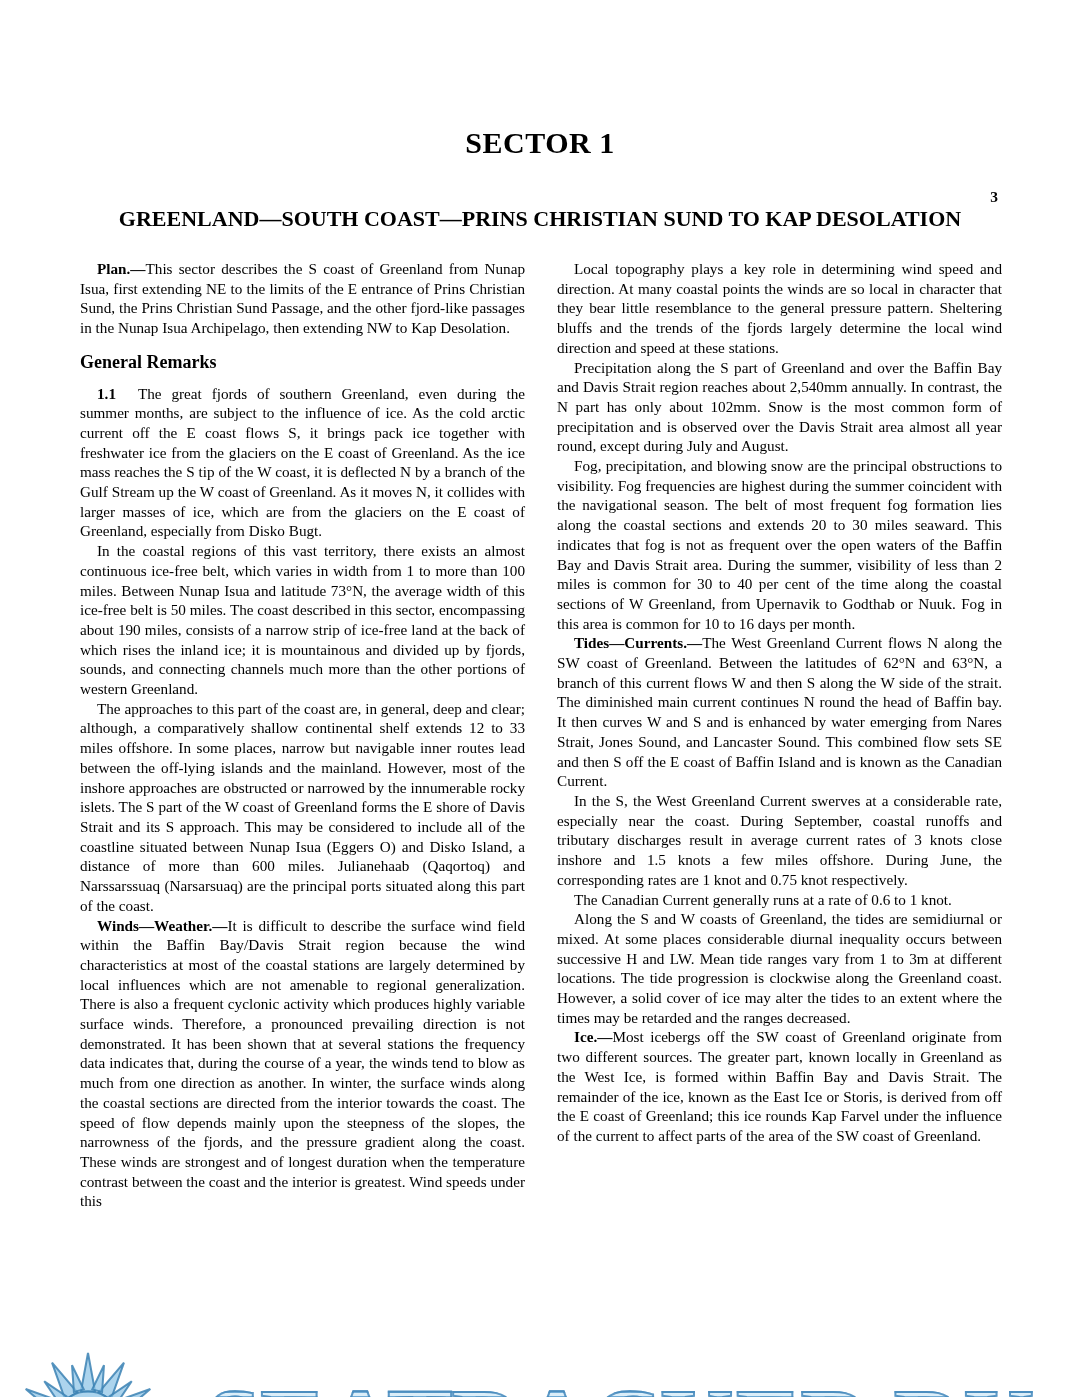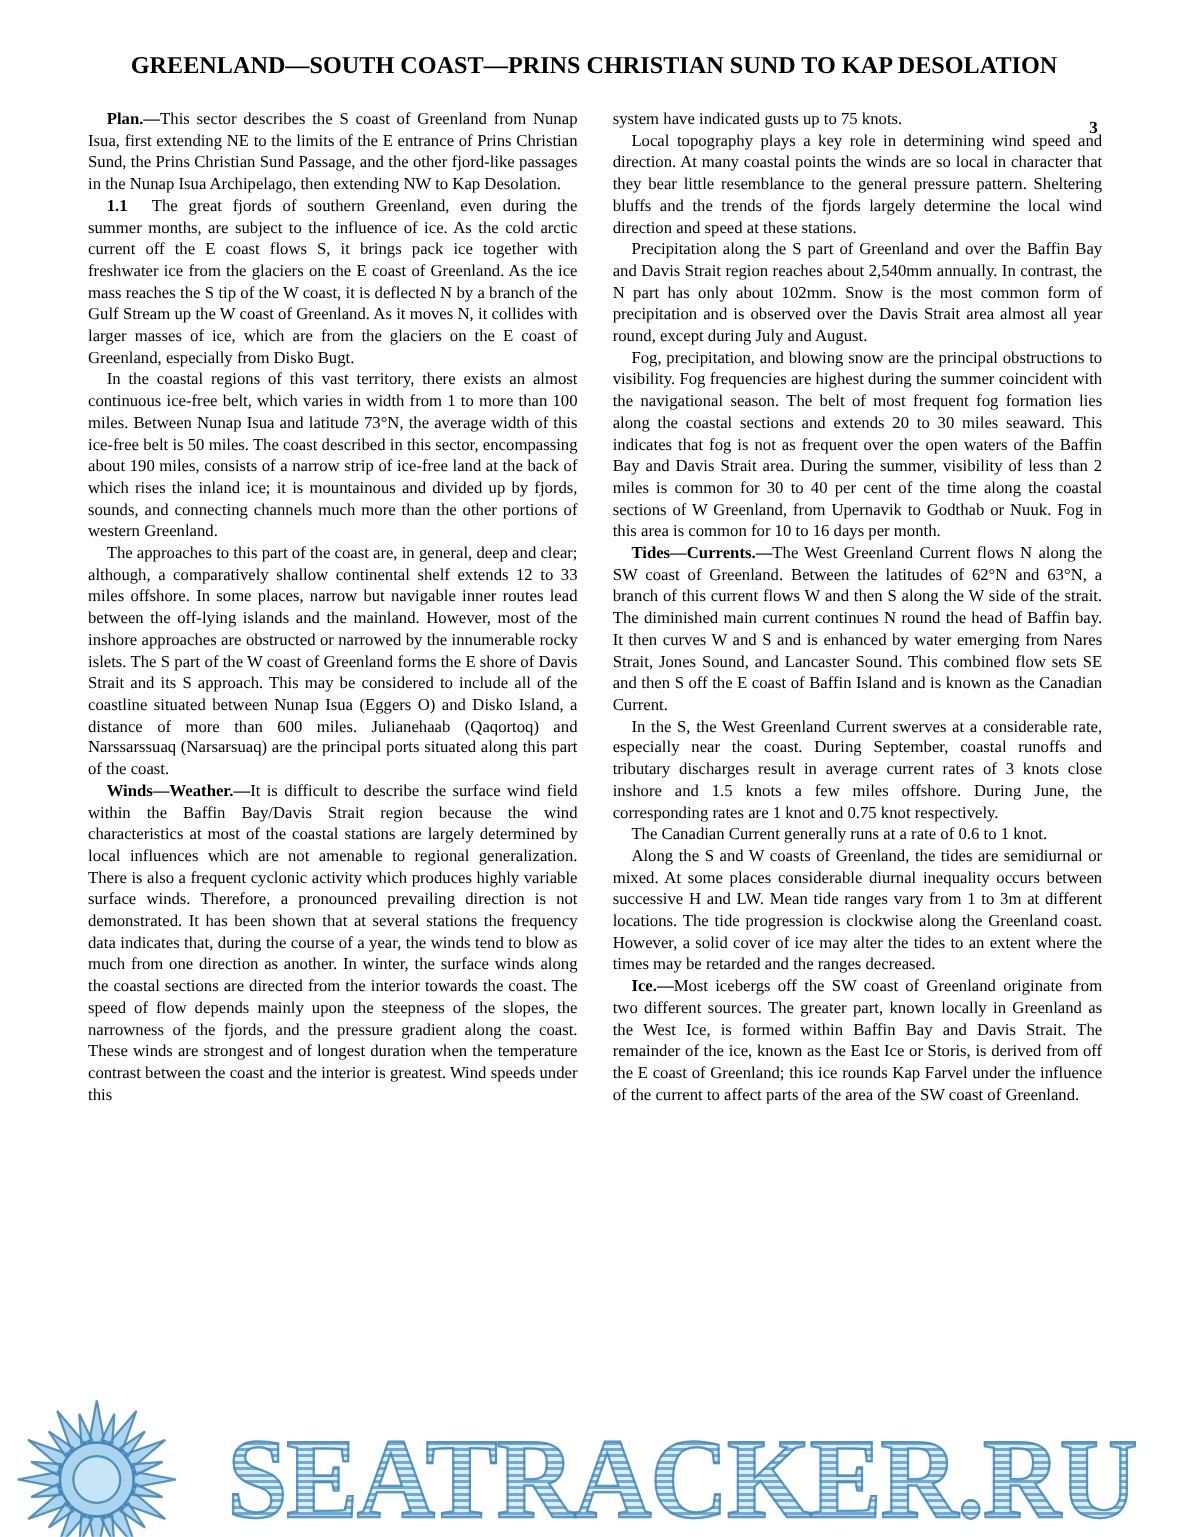--- a/index.html
+++ b/index.html
@@ -94,33 +94,34 @@
     transform: scaleY(1.06);
   }
 </style>
 </head>
 <body>
 
 <div class="page">
 
   <div class="page-number">3</div>
 
+  <h1 class="title">SECTOR 1</h1>
 
   <h2 class="subtitle">GREENLAND—SOUTH COAST—PRINS CHRISTIAN SUND TO KAP DESOLATION</h2>
 
   <div class="columns">
     <div class="col">
         <p class="para"><b class="lead">Plan.—</b>This sector describes the S coast of Greenland from Nunap Isua, first extending NE to the limits of the E entrance of Prins Christian Sund, the Prins Christian Sund Passage, and the other fjord-like passages in the Nunap Isua Archipelago, then extending NW to Kap Desolation.</p>
+        <h3 class="section-heading">General Remarks</h3>
         <p class="para"><b class="lead lead-gap">1.1</b>The great fjords of southern Greenland, even during the summer months, are subject to the influence of ice. As the cold arctic current off the E coast flows S, it brings pack ice together with freshwater ice from the glaciers on the E coast of Greenland. As the ice mass reaches the S tip of the W coast, it is deflected N by a branch of the Gulf Stream up the W coast of Greenland. As it moves N, it collides with larger masses of ice, which are from the glaciers on the E coast of Greenland, especially from Disko Bugt.</p>
         <p class="para">In the coastal regions of this vast territory, there exists an almost continuous ice-free belt, which varies in width from 1 to more than 100 miles. Between Nunap Isua and latitude 73°N, the average width of this ice-free belt is 50 miles. The coast described in this sector, encompassing about 190 miles, consists of a narrow strip of ice-free land at the back of which rises the inland ice; it is mountainous and divided up by fjords, sounds, and connecting channels much more than the other portions of western Greenland.</p>
         <p class="para">The approaches to this part of the coast are, in general, deep and clear; although, a comparatively shallow continental shelf extends 12 to 33 miles offshore. In some places, narrow but navigable inner routes lead between the off-lying islands and the mainland. However, most of the inshore approaches are obstructed or narrowed by the innumerable rocky islets. The S part of the W coast of Greenland forms the E shore of Davis Strait and its S approach. This may be considered to include all of the coastline situated between Nunap Isua (Eggers O) and Disko Island, a distance of more than 600 miles. Julianehaab (Qaqortoq) and Narssarssuaq (Narsarsuaq) are the principal ports situated along this part of the coast.</p>
         <p class="para"><b class="lead">Winds—Weather.—</b>It is difficult to describe the surface wind field within the Baffin Bay/Davis Strait region because the wind characteristics at most of the coastal stations are largely determined by local influences which are not amenable to regional generalization. There is also a frequent cyclonic activity which produces highly variable surface winds. Therefore, a pronounced prevailing direction is not demonstrated. It has been shown that at several stations the frequency data indicates that, during the course of a year, the winds tend to blow as much from one direction as another. In winter, the surface winds along the coastal sections are directed from the interior towards the coast. The speed of flow depends mainly upon the steepness of the slopes, the narrowness of the fjords, and the pressure gradient along the coast. These winds are strongest and of longest duration when the temperature contrast between the coast and the interior is greatest. Wind speeds under this</p>
       </div>
     <div class="col">
-        <p class="para noindent">system have indicated gusts up to 75 knots.</p>
         <p class="para">Local topography plays a key role in determining wind speed and direction. At many coastal points the winds are so local in character that they bear little resemblance to the general pressure pattern. Sheltering bluffs and the trends of the fjords largely determine the local wind direction and speed at these stations.</p>
         <p class="para">Precipitation along the S part of Greenland and over the Baffin Bay and Davis Strait region reaches about 2,540mm annually. In contrast, the N part has only about 102mm. Snow is the most common form of precipitation and is observed over the Davis Strait area almost all year round, except during July and August.</p>
         <p class="para">Fog, precipitation, and blowing snow are the principal obstructions to visibility. Fog frequencies are highest during the summer coincident with the navigational season. The belt of most frequent fog formation lies along the coastal sections and extends 20 to 30 miles seaward. This indicates that fog is not as frequent over the open waters of the Baffin Bay and Davis Strait area. During the summer, visibility of less than 2 miles is common for 30 to 40 per cent of the time along the coastal sections of W Greenland, from Upernavik to Godthab or Nuuk. Fog in this area is common for 10 to 16 days per month.</p>
         <p class="para"><b class="lead">Tides—Currents.—</b>The West Greenland Current flows N along the SW coast of Greenland. Between the latitudes of 62°N and 63°N, a branch of this current flows W and then S along the W side of the strait. The diminished main current continues N round the head of Baffin bay. It then curves W and S and is enhanced by water emerging from Nares Strait, Jones Sound, and Lancaster Sound. This combined flow sets SE and then S off the E coast of Baffin Island and is known as the Canadian Current.</p>
         <p class="para">In the S, the West Greenland Current swerves at a considerable rate, especially near the coast. During September, coastal runoffs and tributary discharges result in average current rates of 3 knots close inshore and 1.5 knots a few miles offshore. During June, the corresponding rates are 1 knot and 0.75 knot respectively.</p>
         <p class="para">The Canadian Current generally runs at a rate of 0.6 to 1 knot.</p>
         <p class="para">Along the S and W coasts of Greenland, the tides are semidiurnal or mixed. At some places considerable diurnal inequality occurs between successive H and LW. Mean tide ranges vary from 1 to 3m at different locations. The tide progression is clockwise along the Greenland coast. However, a solid cover of ice may alter the tides to an extent where the times may be retarded and the ranges decreased.</p>
         <p class="para"><b class="lead">Ice.—</b>Most icebergs off the SW coast of Greenland originate from two different sources. The greater part, known locally in Greenland as the West Ice, is formed within Baffin Bay and Davis Strait. The remainder of the ice, known as the East Ice or Storis, is derived from off the E coast of Greenland; this ice rounds Kap Farvel under the influence of the current to affect parts of the area of the SW coast of Greenland.</p>
       </div>
   </div>

